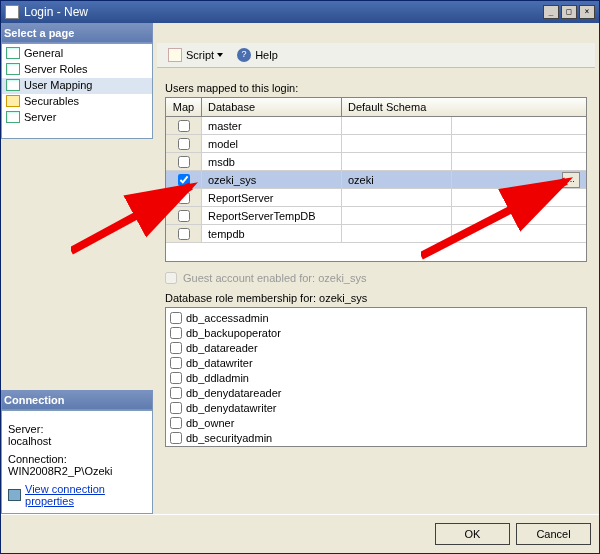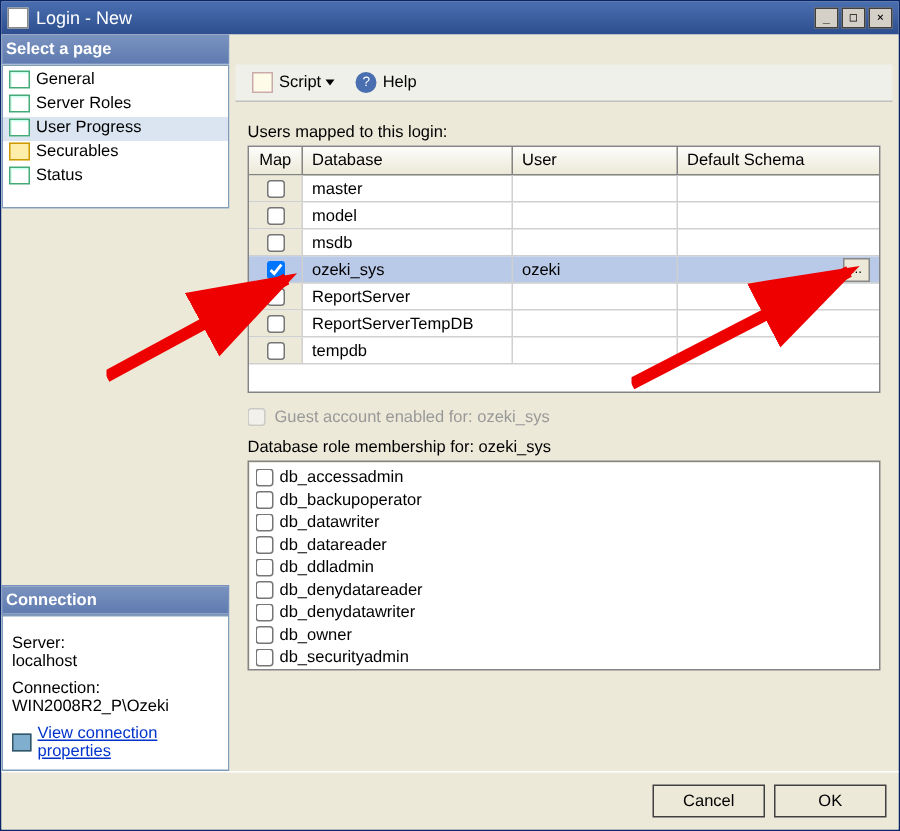--- a/index.html
+++ b/index.html
@@ -85,29 +85,29 @@
         <div class="item">
             <div class="ic ic-page"></div>
             <span>General</span>
           </div>
         <div class="item">
             <div class="ic ic-page"></div>
             <span>Server Roles</span>
           </div>
         <div class="item sel">
             <div class="ic ic-page"></div>
-            <span>User Progress</span>
+            <span>User Mapping</span>
           </div>
         <div class="item">
             <div class="ic ic-key"></div>
             <span>Securables</span>
           </div>
         <div class="item">
             <div class="ic ic-page"></div>
-            <span>Status</span>
+            <span>Server</span>
           </div>
       </div>
 
       <div class="gap"></div>
 
       <div class="panelhdr">Connection</div>
       <div class="connbox">
         <div class="lbl">Server:</div>
         <div class="val">localhost</div>
         <div class="lbl">Connection:</div>
@@ -132,21 +132,20 @@
           <span>Help</span>
         </div>
       </div>
 
       <div class="content">
         <div class="seclabel">Users mapped to this login:</div>
         <div class="grid">
           <div class="gridhdr">
             <div class="gh col-map">Map</div>
             <div class="gh col-db">Database</div>
-            <div class="gh col-user">User</div>
             <div class="gh col-schema">Default Schema</div>
           </div>
           <div class="gridbody" id="gridbody">
               <div class="gr">
                 <div class="gc col-map">
                   <input type="checkbox" style="">
                 </div>
                 <div class="gc col-db">master</div>
                 <div class="gc col-user"></div>
                 <div class="gc col-schema"></div>
@@ -215,25 +214,25 @@
             <div class="ritem">
               <input type="checkbox" style="">
               <span>db_accessadmin</span>
             </div>
             <div class="ritem">
               <input type="checkbox" style="">
               <span>db_backupoperator</span>
             </div>
             <div class="ritem">
               <input type="checkbox" style="">
+              <span>db_datareader</span>
+            </div>
+            <div class="ritem">
+              <input type="checkbox" style="">
               <span>db_datawriter</span>
-            </div>
-            <div class="ritem">
-              <input type="checkbox" style="">
-              <span>db_datareader</span>
             </div>
             <div class="ritem">
               <input type="checkbox" style="">
               <span>db_ddladmin</span>
             </div>
             <div class="ritem">
               <input type="checkbox" style="">
               <span>db_denydatareader</span>
             </div>
             <div class="ritem">
@@ -251,22 +250,22 @@
             <div class="ritem">
               <input type="checkbox" checked="" style="">
               <span>public</span>
             </div>
           </div>
       </div>
     </div>
   </div>
 
   <div class="footer">
+    <button class="fbtn">OK</button>
     <button class="fbtn">Cancel</button>
-    <button class="fbtn">OK</button>
   </div>
 
   <div class="arrow" style="left:70px;top:180px">
     <svg width="140" height="80">
         <defs>
           <marker id="ah1" markerWidth="10" markerHeight="10" refX="8" refY="3" orient="auto">
             <path d="M0,0 L0,6 L9,3 z" fill="#e00"></path>
           </marker>
         </defs>
         <line x1="0" y1="70" x2="120" y2="5" stroke="#e00" stroke-width="8" marker-end="url(#ah1)"></line>

